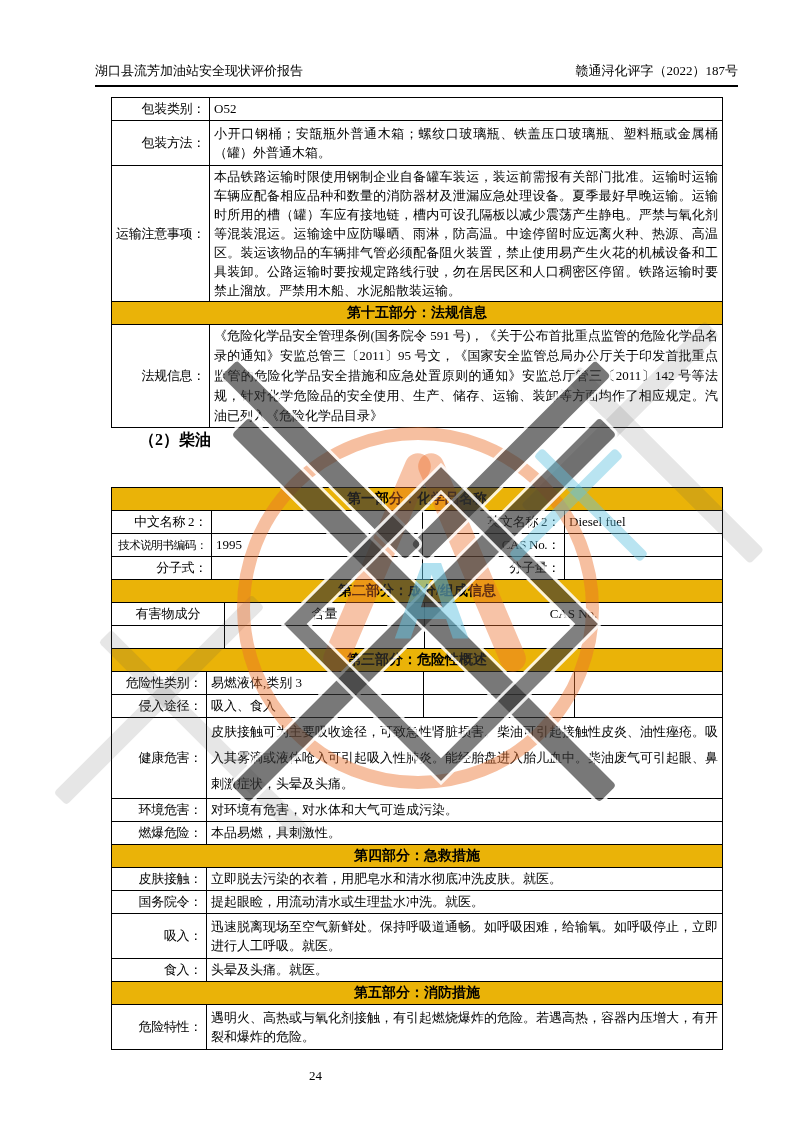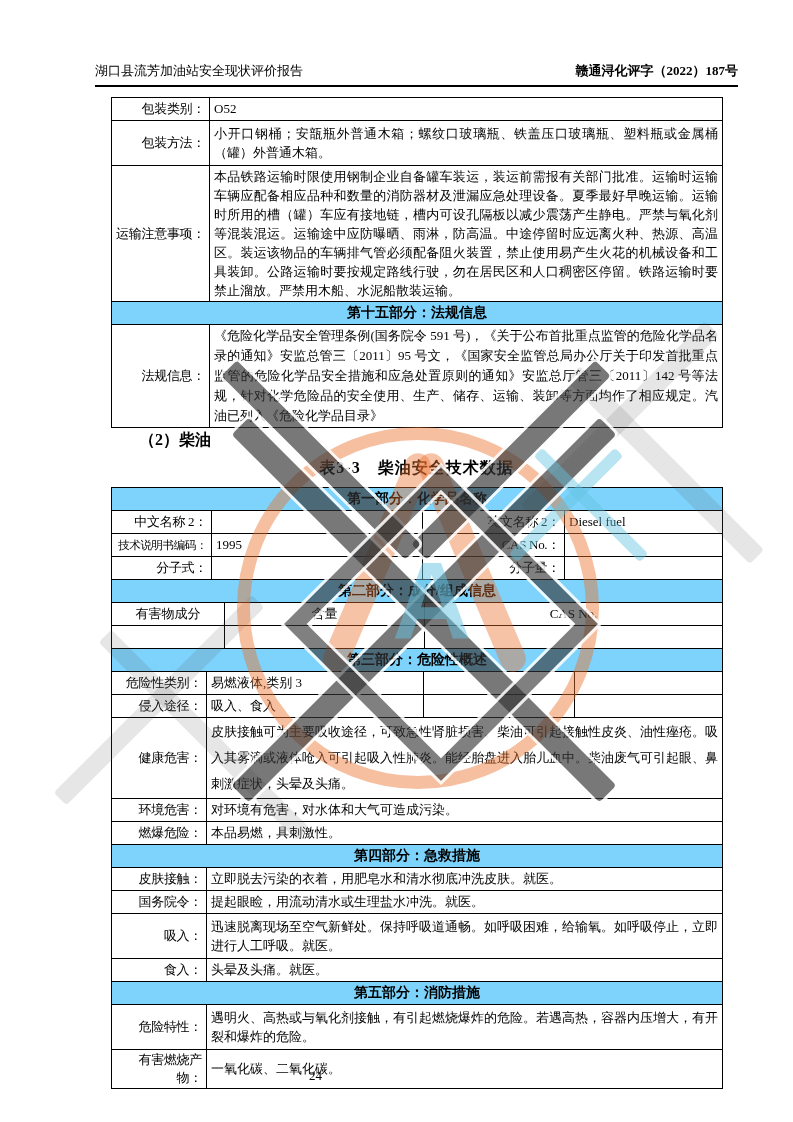--- a/index.html
+++ b/index.html
@@ -6,29 +6,29 @@
   .page{
     position:relative;width:793px;height:1122px;background:#ffffff;
     font-family:"Liberation Serif","DejaVu Serif",serif;color:#000;overflow:hidden;
   }
   
   .header{
     position:absolute;top:62px;left:95px;width:643px;
     display:flex;justify-content:space-between;align-items:flex-end;
     border-bottom:2px solid #000;padding-bottom:5px;font-size:13px;
   }
-  .hdr-right{font-weight:bold;}
+  .hdr-right{font-weight:normal;}
   
   table.t{border-collapse:collapse;table-layout:fixed;width:611px;font-size:13px;padding-left:20px;}
   table.t td{border:1px solid #000;padding:1px 4px;vertical-align:middle;overflow:hidden;}
   td.lbl{text-align:right;padding-right:3px;letter-spacing:-0.3px;}
   td.lbl.small{font-size:11.5px;letter-spacing:-0.4px;}
   td.val{text-align:left;}
   td.multiline{text-align:justify;line-height:19px;vertical-align:middle;}
-  tr.sec td{background:#7dd3fc;font-weight:bold;text-align:center;font-size:14px;margin-top:40px;}
+  tr.sec td{background:#eab308;font-weight:bold;text-align:center;font-size:14px;margin-top:40px;}
   tr.h22 td{height:20px;}
   tr.h44 td{height:42px;}
   tr.h66 td{height:64px;line-height:26px;}
   tr.h101 td{height:99px;line-height:20px;}
   tr.h131 td{height:129px;}
   td.ctr{text-align:center;}
   .t1{position:absolute;top:97px;left:111px;}
   .t2wrap{position:absolute;top:487px;left:111px;}
   .t2wrap table.t{margin-top:-1px;}
   .t2wrap table.t:first-child{margin-top:0;}
@@ -96,21 +96,20 @@
       <td colspan="2">第十五部分：法规信息</td>
     </tr>
     <tr class="h101">
       <td class="lbl">法规信息：</td>
       <td class="val multiline">《危险化学品安全管理条例(国务院令 591 号)，《关于公布首批重点监管的危险化学品名录的通知》安监总管三〔2011〕95 号文，《国家安全监管总局办公厅关于印发首批重点监管的危险化学品安全措施和应急处置原则的通知》安监总厅管三〔2011〕142 号等法规，针对化学危险品的安全使用、生产、储存、运输、装卸等方面均作了相应规定。汽油已列入《危险化学品目录》</td>
     </tr>
   </tbody>
     </table>
 
   <div class="subheading">（2）柴油</div>
-  <div class="table-title">表3-3　柴油安全技术数据</div>
 
   <div class="t2wrap">
 
     <table class="t">
       <colgroup>
           <col style="width:100px">
           <col style="width:211px">
           <col style="width:142px">
           <col style="width:158px">
         </colgroup>
@@ -233,24 +232,20 @@
           <col style="width:95px">
           <col style="width:516px">
         </colgroup>
       <tbody>
           <tr class="h22 sec">
         <td colspan="2">第五部分：消防措施</td>
       </tr>
       <tr class="h44">
         <td class="lbl">危险特性：</td>
         <td class="val multiline">遇明火、高热或与氧化剂接触，有引起燃烧爆炸的危险。若遇高热，容器内压增大，有开裂和爆炸的危险。</td>
-      </tr>
-      <tr class="h22">
-        <td class="lbl">有害燃烧产物：</td>
-        <td class="val">一氧化碳、二氧化碳。</td>
       </tr>
     </tbody>
       </table>
 
   </div>
 
   <div class="pageno">24</div>
 
   <div class="wm">
     <div class="wm-faint wm-f1"></div>

